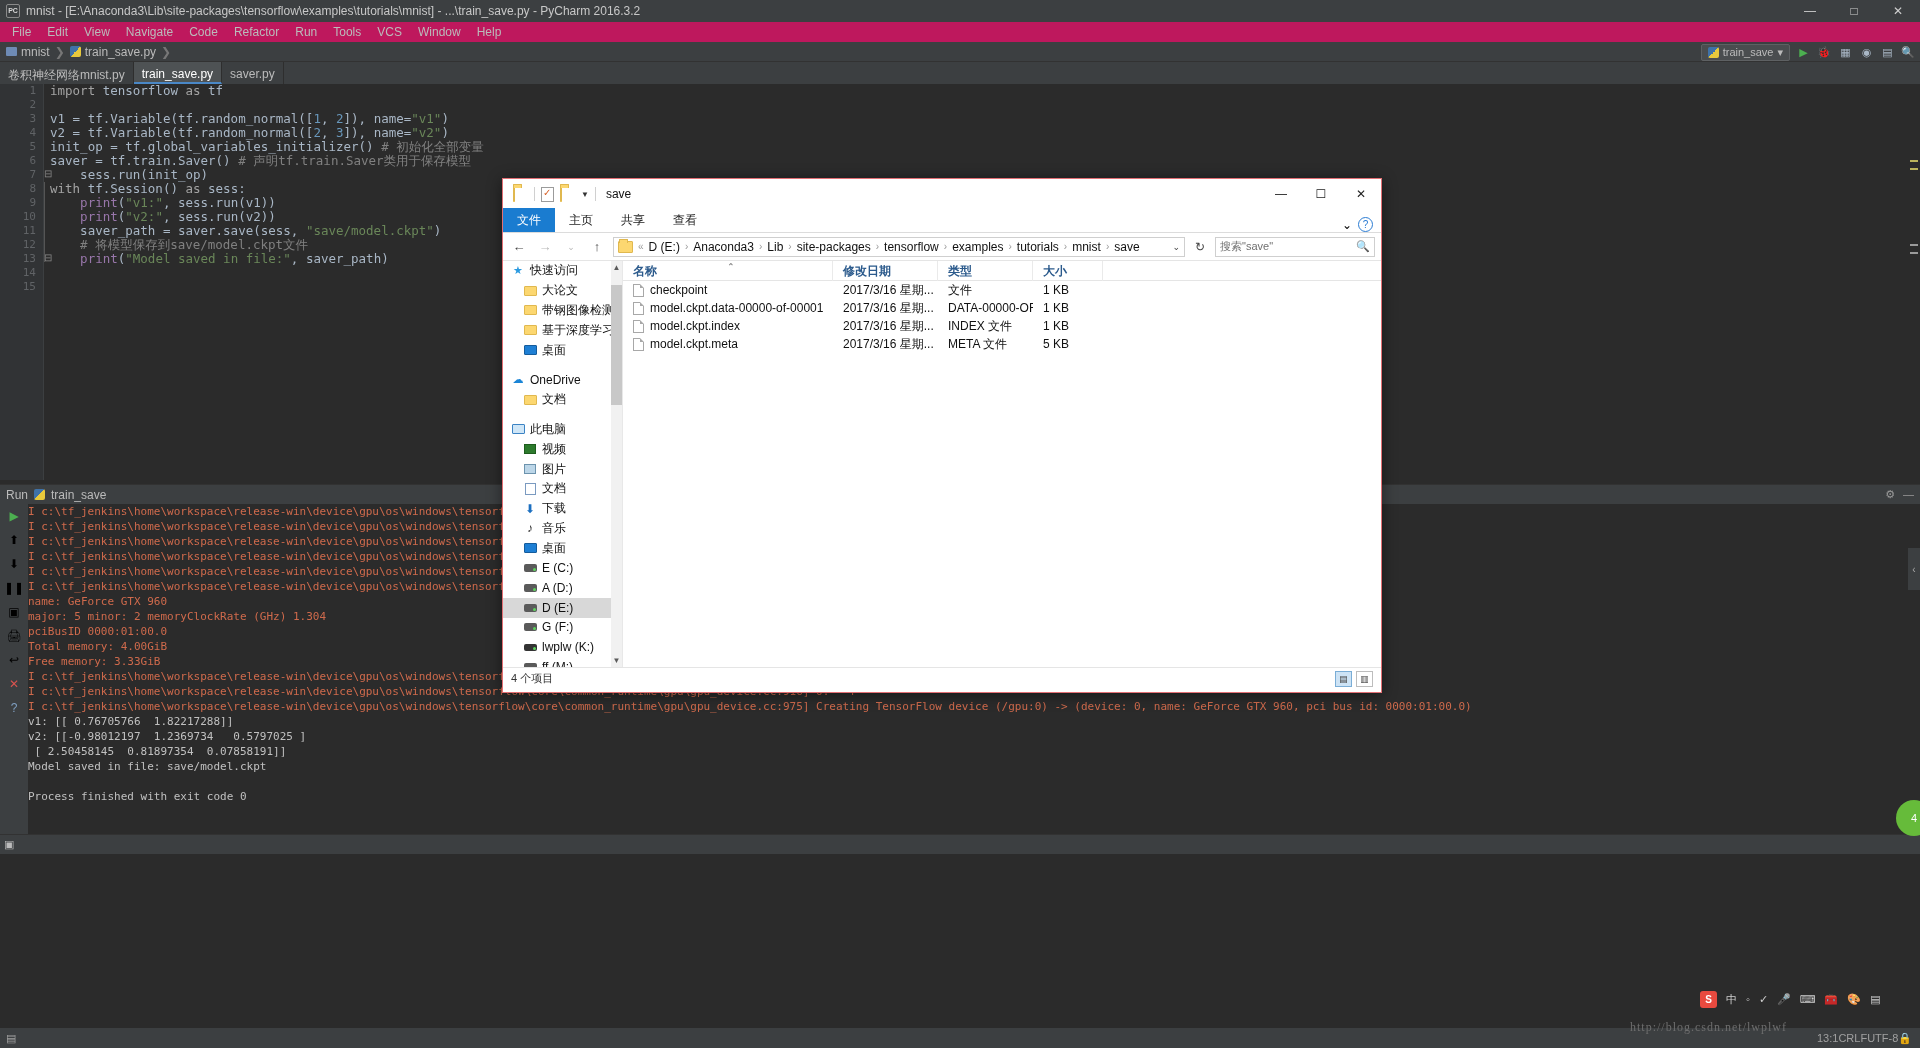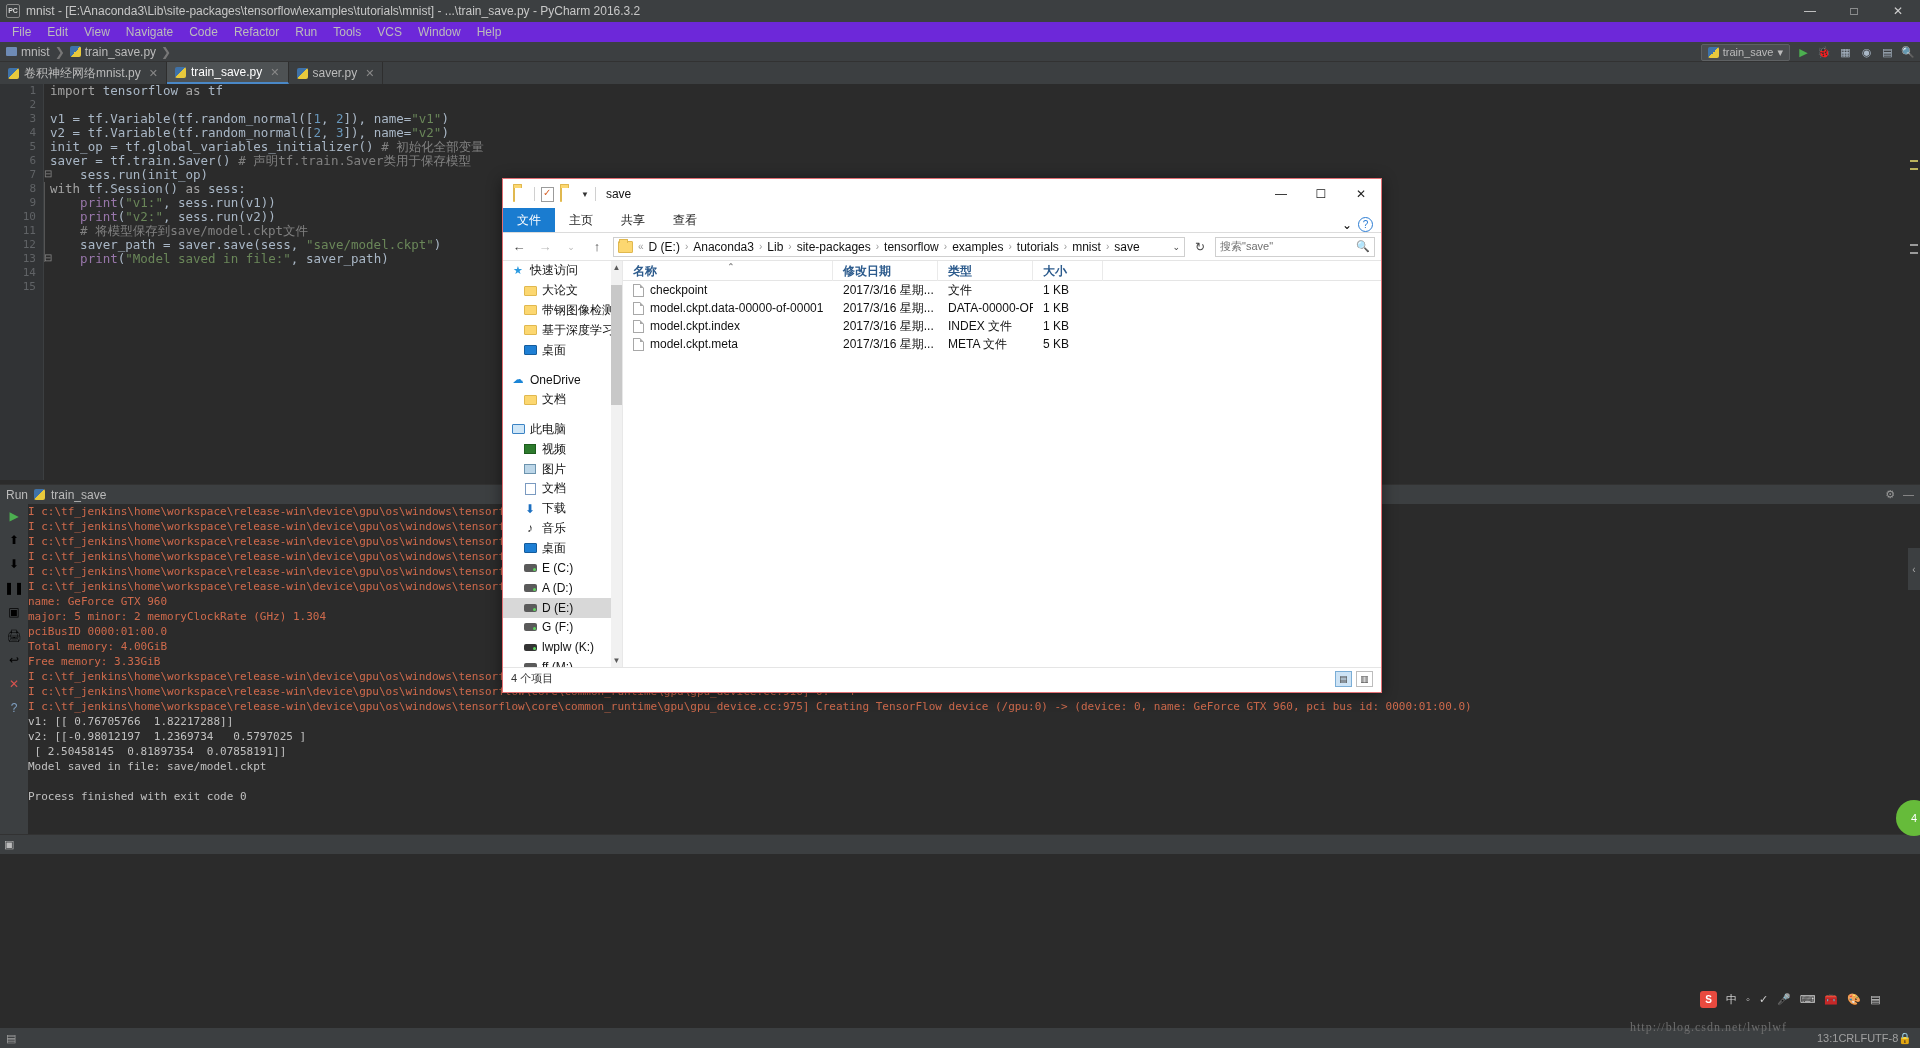--- a/index.html
+++ b/index.html
@@ -25,21 +25,21 @@
     border:1px solid #8a8a8a; color:#d8d8d8; font-size:7px; line-height:12px;
     text-align:center; border-radius:2px; font-weight:bold;
   }
   .pc-title-text { white-space:nowrap; color:#c8c8c8; }
   .pc-winbtns { position:absolute; right:0; top:0; height:22px; display:flex; }
   .pc-winbtn { width:44px; height:22px; display:flex; align-items:center; justify-content:center;
     color:#cfcfcf; font-size:12px; }
 
   .pc-menubar {
     position:absolute; left:0; top:22px; width:1920px; height:20px;
-    background:#6d28d9; display:flex; align-items:center; padding-left:4px;
+    background:#be185d; display:flex; align-items:center; padding-left:4px;
   }
   .pc-menu-item { color:#bbbbbb; font-size:12px; padding:2px 8px; white-space:nowrap; }
 
   .pc-navbar {
     position:absolute; left:0; top:42px; width:1920px; height:20px;
     background:#3c3f41; display:flex; align-items:center; padding-left:6px;
     border-bottom:1px solid #323232;
   }
   .crumb { display:flex; align-items:center; color:#bbbbbb; font-size:12px; }
   .crumb .ic { margin-right:4px; }
@@ -54,21 +54,21 @@
     border-radius:2px;padding:1px 6px; color:#bbb; font-size:11px; }
   .tb-ic { width:15px;height:15px;display:flex;align-items:center;justify-content:center;
     font-size:11px;color:#a9b7c6; }
 
   
   .pc-tabs {
     position:absolute; left:0; top:62px; width:1920px; height:22px;
     background:#3c3f41; display:flex; align-items:flex-end;
   }
   .etab { height:22px; display:flex; align-items:center; gap:5px; padding:0 8px;
-    font-size:12px; color:#bbbbbb; border-right:1px solid #2e2e2e; }
+    font-size:12px; color:#bbbbbb; border-right:1px solid #2e2e2e;flex-direction:column; }
   .etab.active { background:#4e5254; color:#ffffff; border-bottom:2px solid #4a88c7; }
   .etab .x { color:#888; font-size:11px; margin-left:3px; }
 
   
   .pc-editor { position:absolute; left:0; top:84px; width:1920px; height:396px; background:#2b2b2b; }
   .gutter { position:absolute; left:0; top:0; width:44px; height:396px; background:#313335;
     border-right:1px solid #3c3f41; }
   .gutter .ln { text-align:right; padding-right:7px; color:#606366; font-size:11px;
     font-family:"DejaVu Sans Mono", monospace; height:14px; line-height:14px; }
   .code { position:absolute; left:50px; top:0; height:396px; right:0;
@@ -329,22 +329,22 @@
         <div class="cl"><span class="kw">import </span><span>tensorflow </span><span class="kw">as </span><span>tf</span></div>
         <div class="cl">&nbsp;</div>
         <div class="cl"><span>v1 = tf.Variable(tf.random_normal([</span><span class="num">1</span><span>, </span><span class="num">2</span><span>]), </span><span>name=</span><span class="str">"v1"</span><span>)</span></div>
         <div class="cl"><span>v2 = tf.Variable(tf.random_normal([</span><span class="num">2</span><span>, </span><span class="num">3</span><span>]), </span><span>name=</span><span class="str">"v2"</span><span>)</span></div>
         <div class="cl"><span>init_op = tf.global_variables_initializer() </span><span class="cmt"># 初始化全部变量</span></div>
         <div class="cl"><span>saver = tf.train.Saver() </span><span class="cmt"># 声明tf.train.Saver类用于保存模型</span></div>
         <div class="cl"><span>    sess.run(init_op)</span></div>
         <div class="cl"><span class="kw">with </span><span>tf.Session() </span><span class="kw">as </span><span>sess:</span></div>
         <div class="cl"><span>    </span><span class="gray">print</span><span>(</span><span class="str">"v1:"</span><span>, sess.run(v1))</span></div>
         <div class="cl"><span>    </span><span class="gray">print</span><span>(</span><span class="str">"v2:"</span><span>, sess.run(v2))</span></div>
+        <div class="cl"><span>    saver_path = saver.save(sess, </span><span class="str">"save/model.ckpt"</span><span>)</span></div>
         <div class="cl"><span class="cmt">    # 将模型保存到save/model.ckpt文件</span></div>
-        <div class="cl"><span>    saver_path = saver.save(sess, </span><span class="str">"save/model.ckpt"</span><span>)</span></div>
         <div class="cl"><span>    </span><span class="gray">print</span><span>(</span><span class="str">"Model saved in file:"</span><span>, saver_path)</span></div>
         <div class="cl">&nbsp;</div>
         <div class="cl">&nbsp;</div>
       </div>
   </div>
   <div class="editor-right-gutter">
     <div class="warn-mark" style="top:76px"></div>
     <div class="warn-mark" style="top:84px"></div>
     <div class="err-mark" style="top:160px"></div>
     <div class="err-mark" style="top:168px"></div>

